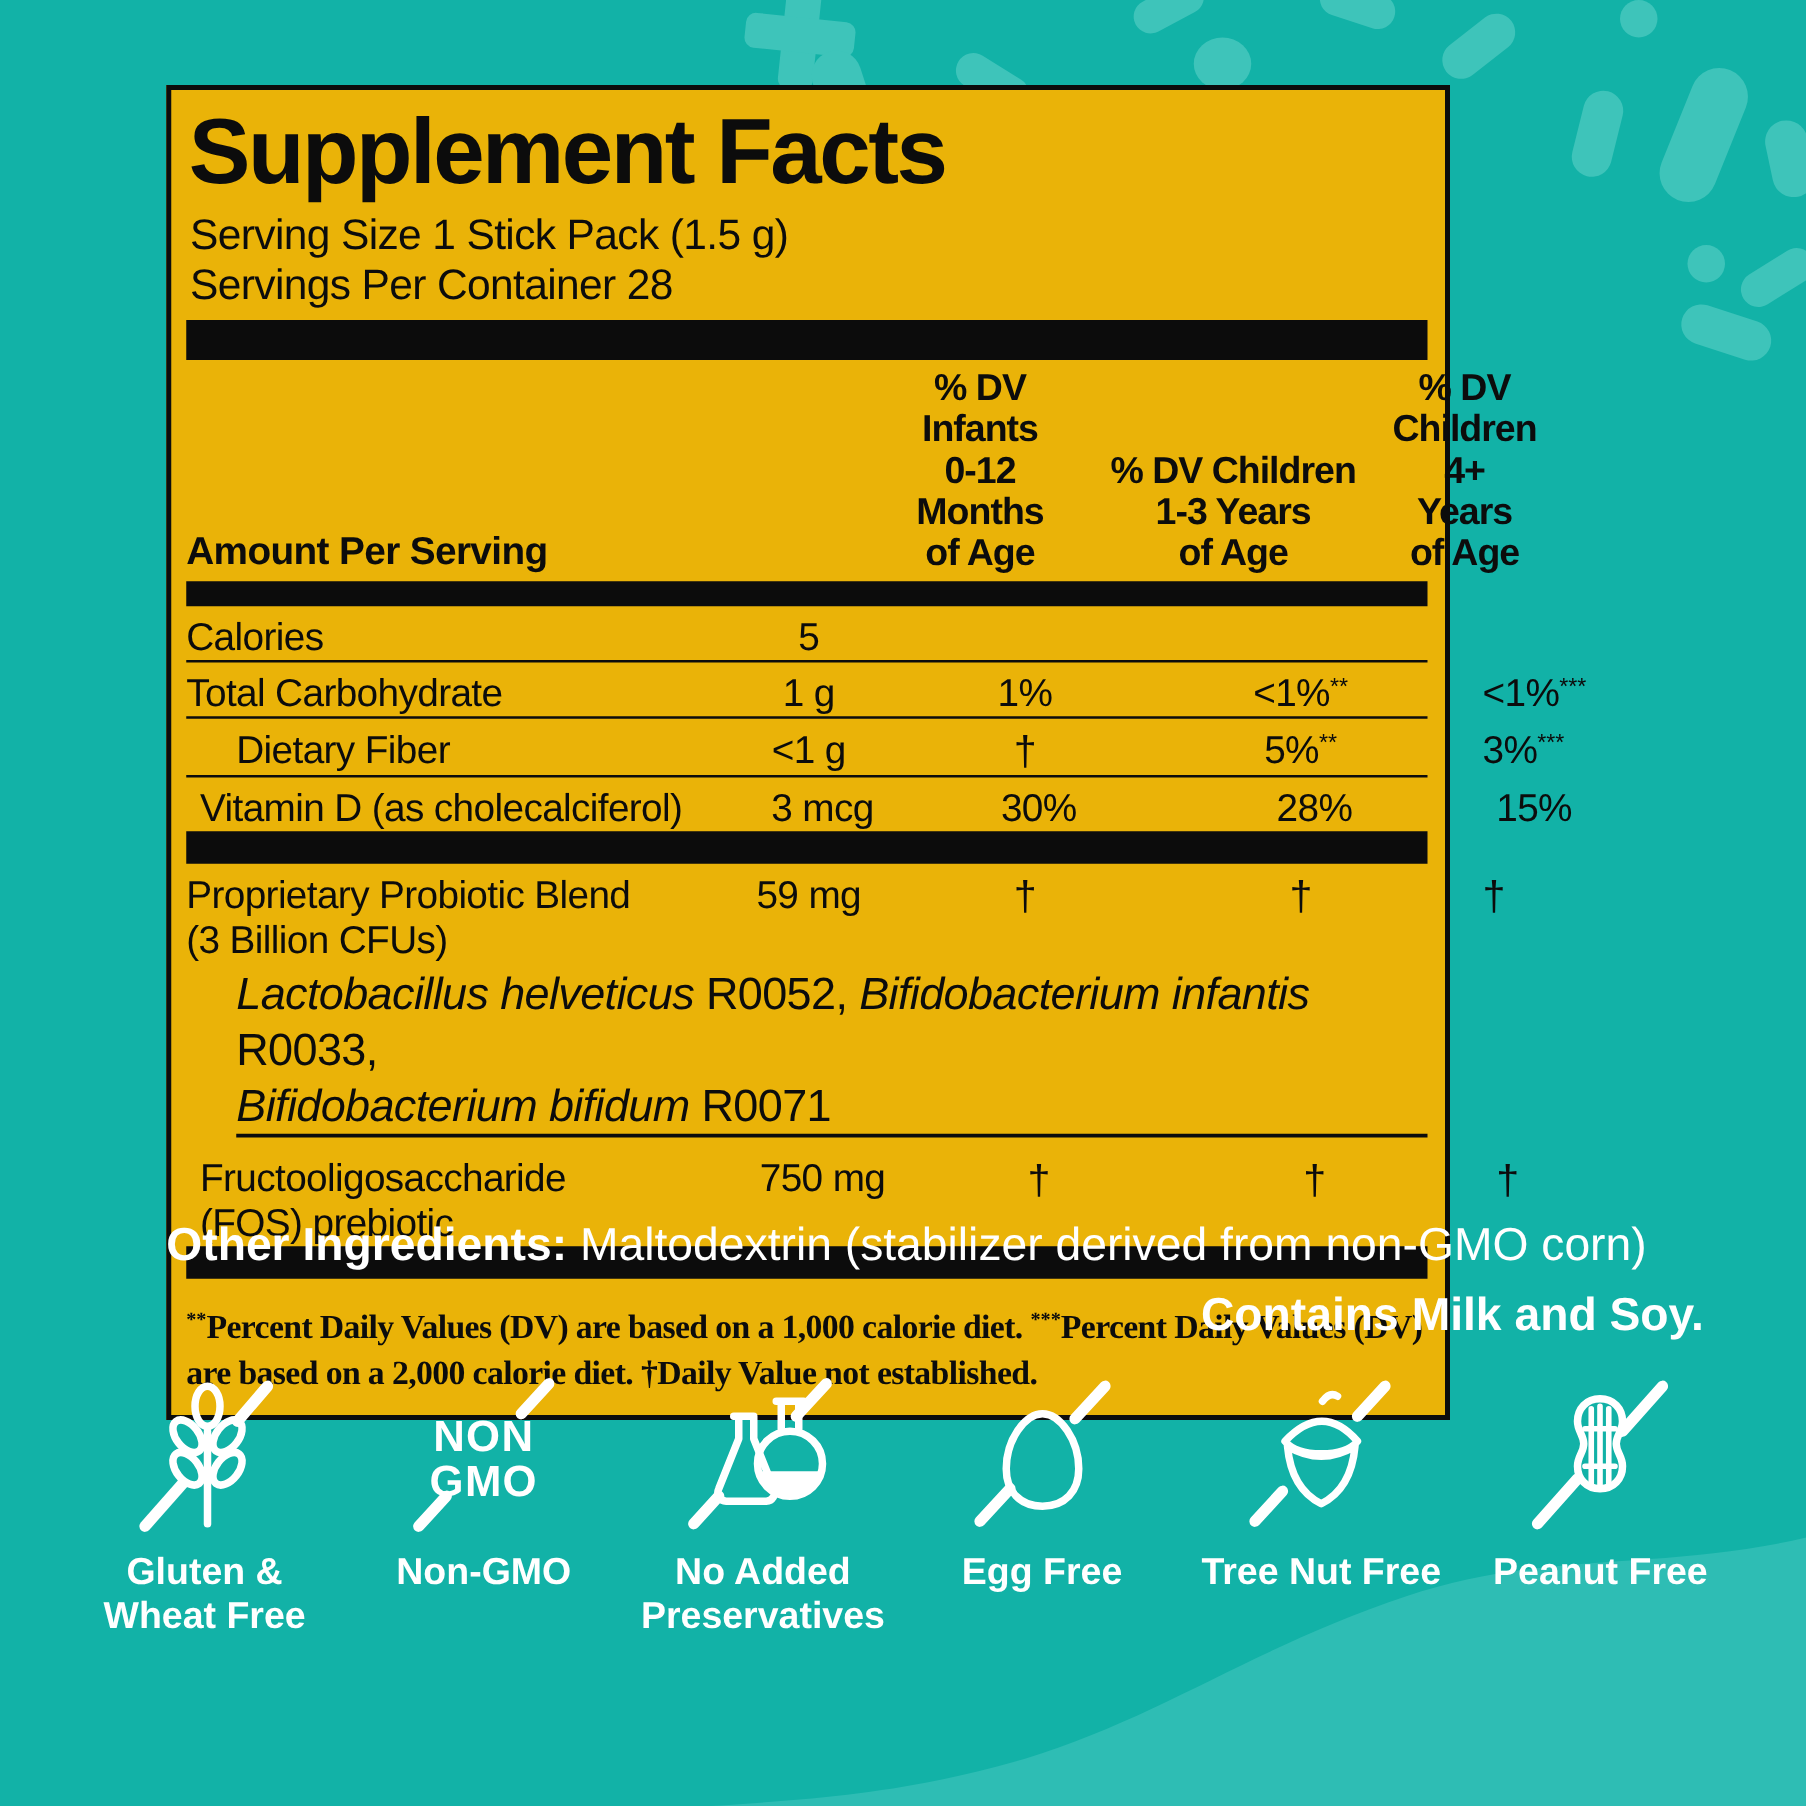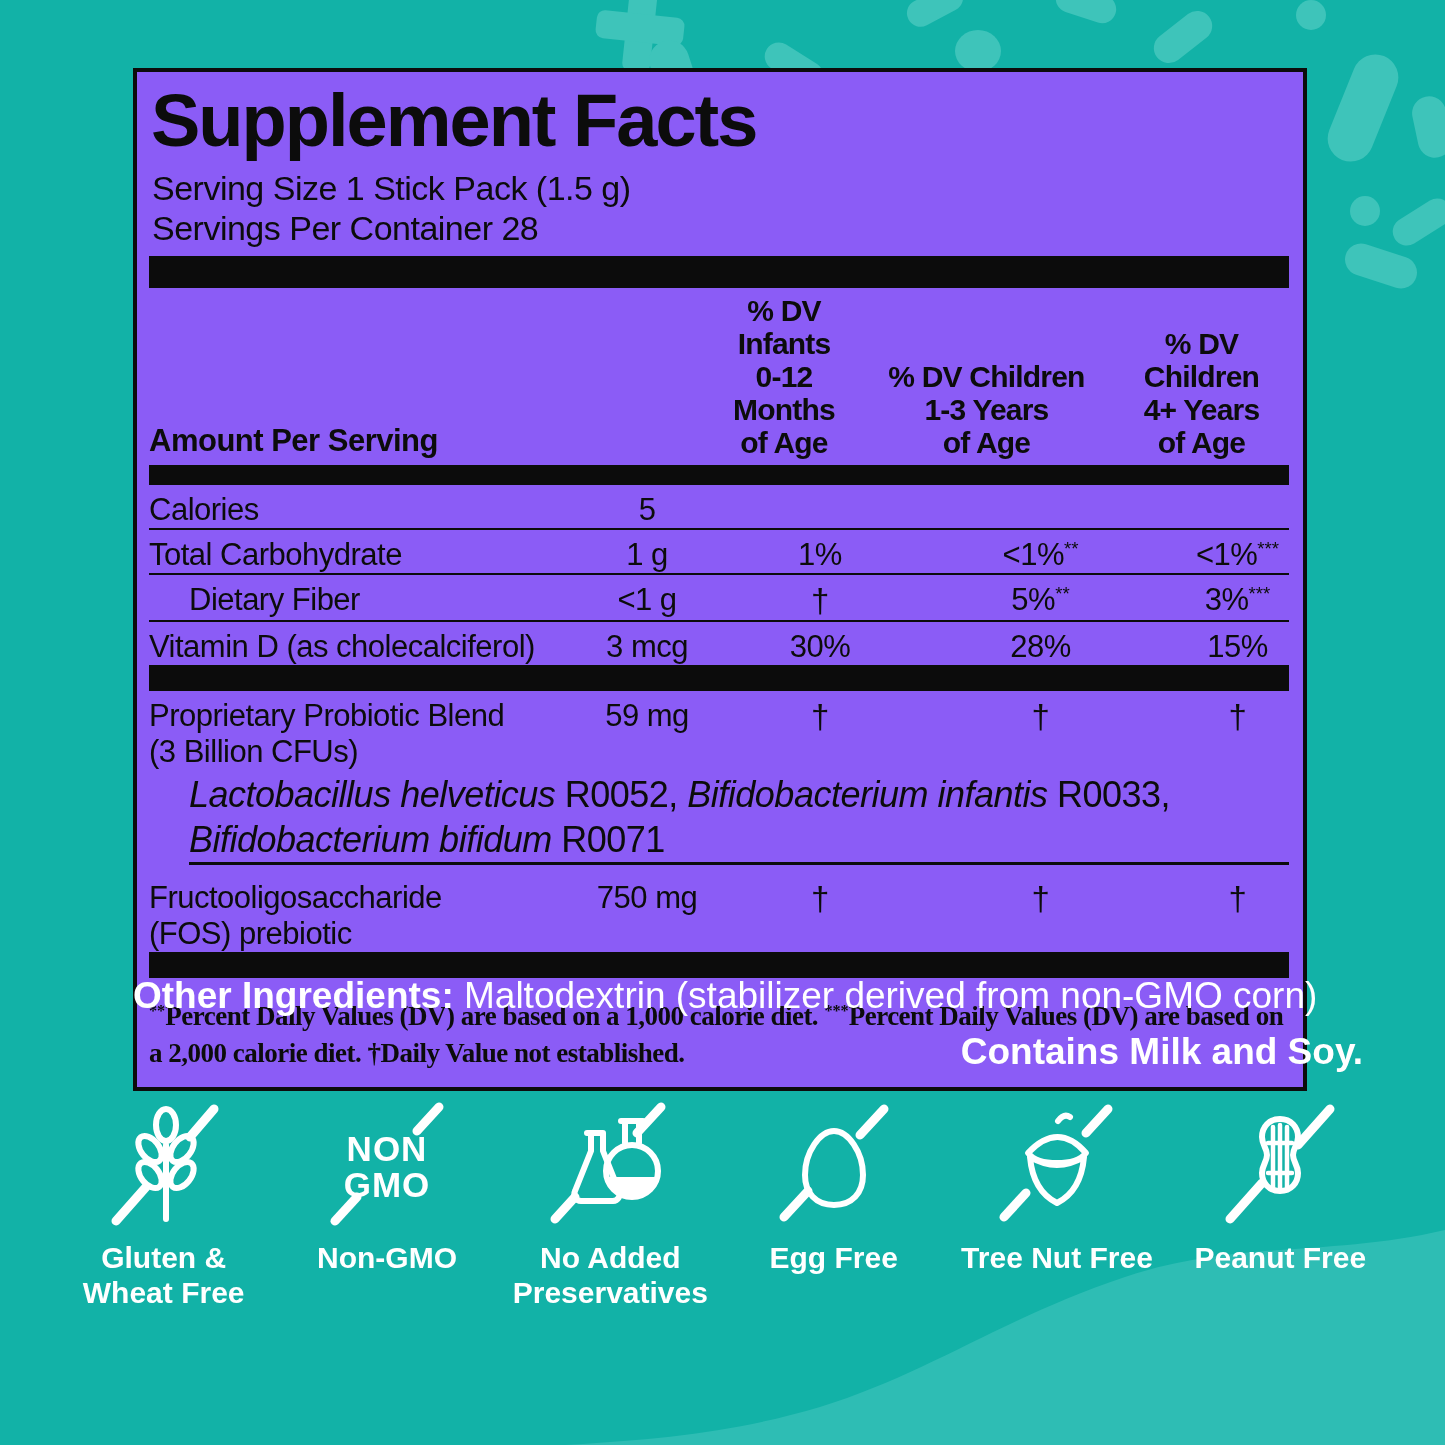--- a/index.html
+++ b/index.html
@@ -7,37 +7,37 @@
   .stage{position:relative;width:1445px;height:1445px;overflow:hidden;background:#12b2a7;}
 
   
   .blob{position:absolute;background:#3ec4ba;border-radius:999px;}
   .blob.round{border-radius:50%;}
 
   
   .wave{position:absolute;left:0;bottom:0;width:1445px;height:230px;}
 
   
-  .panel{position:absolute;left:133px;top:68px;width:1174px;background:#8b5cf6;
+  .panel{position:absolute;left:133px;top:68px;width:1027px;background:#eab308;
          border:4px solid #0c0c0c;box-sizing:border-box;padding:6px 14px 16px 12px;color:#0c0c0c;}
   .panel-title{font-size:74px;font-weight:900;letter-spacing:-2px;line-height:1.0;margin:6px 0 10px 2px;}
   .serving{font-size:34px;line-height:1.18;letter-spacing:-0.5px;margin-left:3px;}
   .bar{background:#0c0c0c;width:100%;}
   .bar-thick{height:32px;margin-top:8px;}
   .bar-mid{height:20px;}
   .bar-sec{height:26px;}
 
   .grid{display:grid;grid-template-columns:400px 160px 150px 255px 1fr;}
   .hdr-row{align-items:end;padding:6px 0 6px;}
   .hdr-amount{font-size:31px;font-weight:bold;letter-spacing:-0.5px;}
   .hdr-dv{font-size:30px;font-weight:bold;text-align:center;line-height:1.1;
           white-space:pre-line;justify-self:center;letter-spacing:-0.8px;}
   .c-center{text-align:center;}
   .trow{padding:7px 0 0;border-bottom:2.5px solid #0c0c0c;font-size:31px;letter-spacing:-0.5px;align-items:start;gap:18px;}
-  .trow.last{border-bottom:none;}
+  .trow.last{border-bottom:none;margin-left:11px;}
   .indent{padding-left:40px;}
   .name2{display:block;}
   .sup{font-size:0.6em;position:relative;top:-0.55em;letter-spacing:0;}
   .dagger{font-size:33px;}
   .subitalic{margin:2px 0 8px 40px;font-size:36px;letter-spacing:-0.5px;line-height:1.25;}
   .subitalic i{font-style:italic;}
   .blend-row{border-bottom:none;padding-bottom:0;}
   .blend-sep{border-bottom:3px solid #0c0c0c;}
   .footnote{font-size:27px;font-weight:bold;letter-spacing:-0.5px;line-height:1.35;margin-top:20px;font-family:Liberation Serif, serif;}
 

